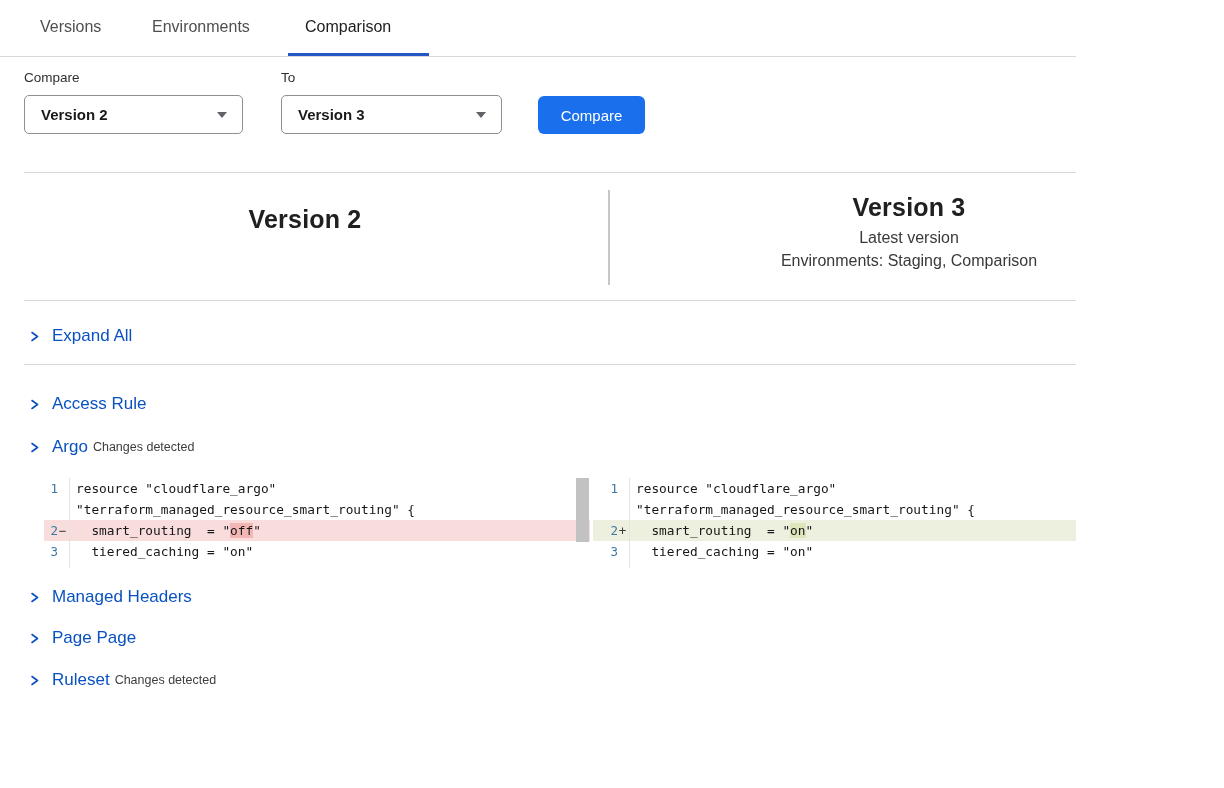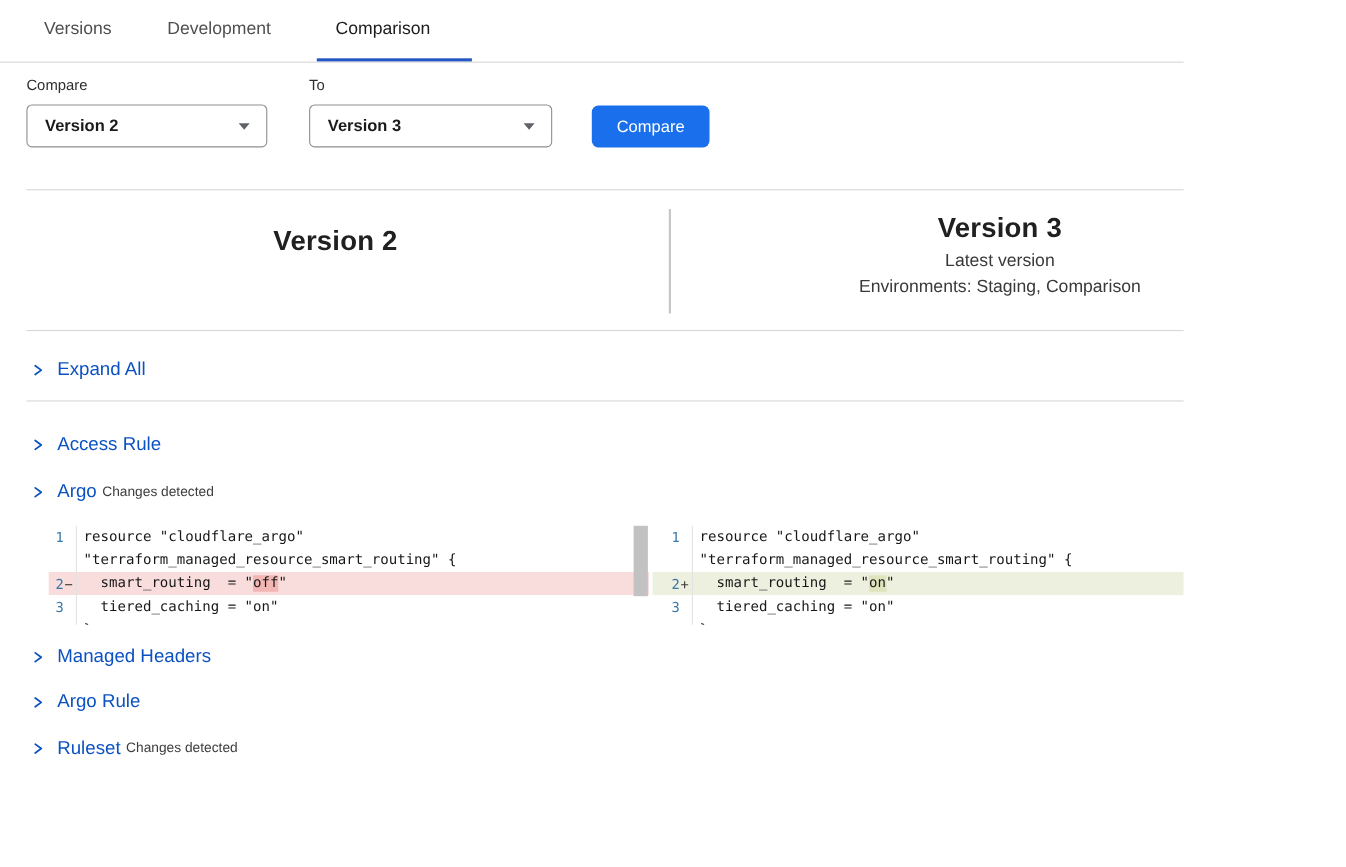--- a/index.html
+++ b/index.html
@@ -56,21 +56,21 @@
   .mm-red { position:absolute; left:0; top:37px; width:18px; height:18px; background:var(--minimap-red); }
   .mm-green { position:absolute; left:18px; top:37px; width:19px; height:18px; background:var(--minimap-green); }
 </style>
 </head>
 <body>
 
 <div class="page">
 
   <div>
     <div class="tab" style="left:40px">Versions</div>
-    <div class="tab" style="left:152px">Development</div>
+    <div class="tab" style="left:152px">Environments</div>
     <div class="tab active" style="left:305px">Comparison</div>
     <div class="tab-underline"></div>
     <div class="tabs-border"></div>
   </div>
 
   <div>
     <div class="ctl-label" style="left:24px">Compare</div>
     <div class="ctl-label" style="left:281px">To</div>
 
     <div class="select" style="left:24px;width:219px">
@@ -207,21 +207,21 @@
   <div class="sec" style="top:585px">
     <svg class="chev" width="12" height="13" viewBox="0 0 12 13">
         <polyline points="4,2.5 9.5,6.5 4,10.5" fill="none" stroke="#0a51c2" stroke-width="1.6" stroke-linecap="round" stroke-linejoin="round"></polyline>
       </svg>
     <span class="sec-label">Managed Headers</span>
   </div>
   <div class="sec" style="top:626px">
     <svg class="chev" width="12" height="13" viewBox="0 0 12 13">
         <polyline points="4,2.5 9.5,6.5 4,10.5" fill="none" stroke="#0a51c2" stroke-width="1.6" stroke-linecap="round" stroke-linejoin="round"></polyline>
       </svg>
-    <span class="sec-label">Argo Rule</span>
+    <span class="sec-label">Page Page</span>
   </div>
   <div class="sec" style="top:668px">
     <svg class="chev" width="12" height="13" viewBox="0 0 12 13">
         <polyline points="4,2.5 9.5,6.5 4,10.5" fill="none" stroke="#0a51c2" stroke-width="1.6" stroke-linecap="round" stroke-linejoin="round"></polyline>
       </svg>
     <span class="sec-label">Ruleset</span>
     <span class="badge">Changes detected</span>
   </div>
 
 </div>

